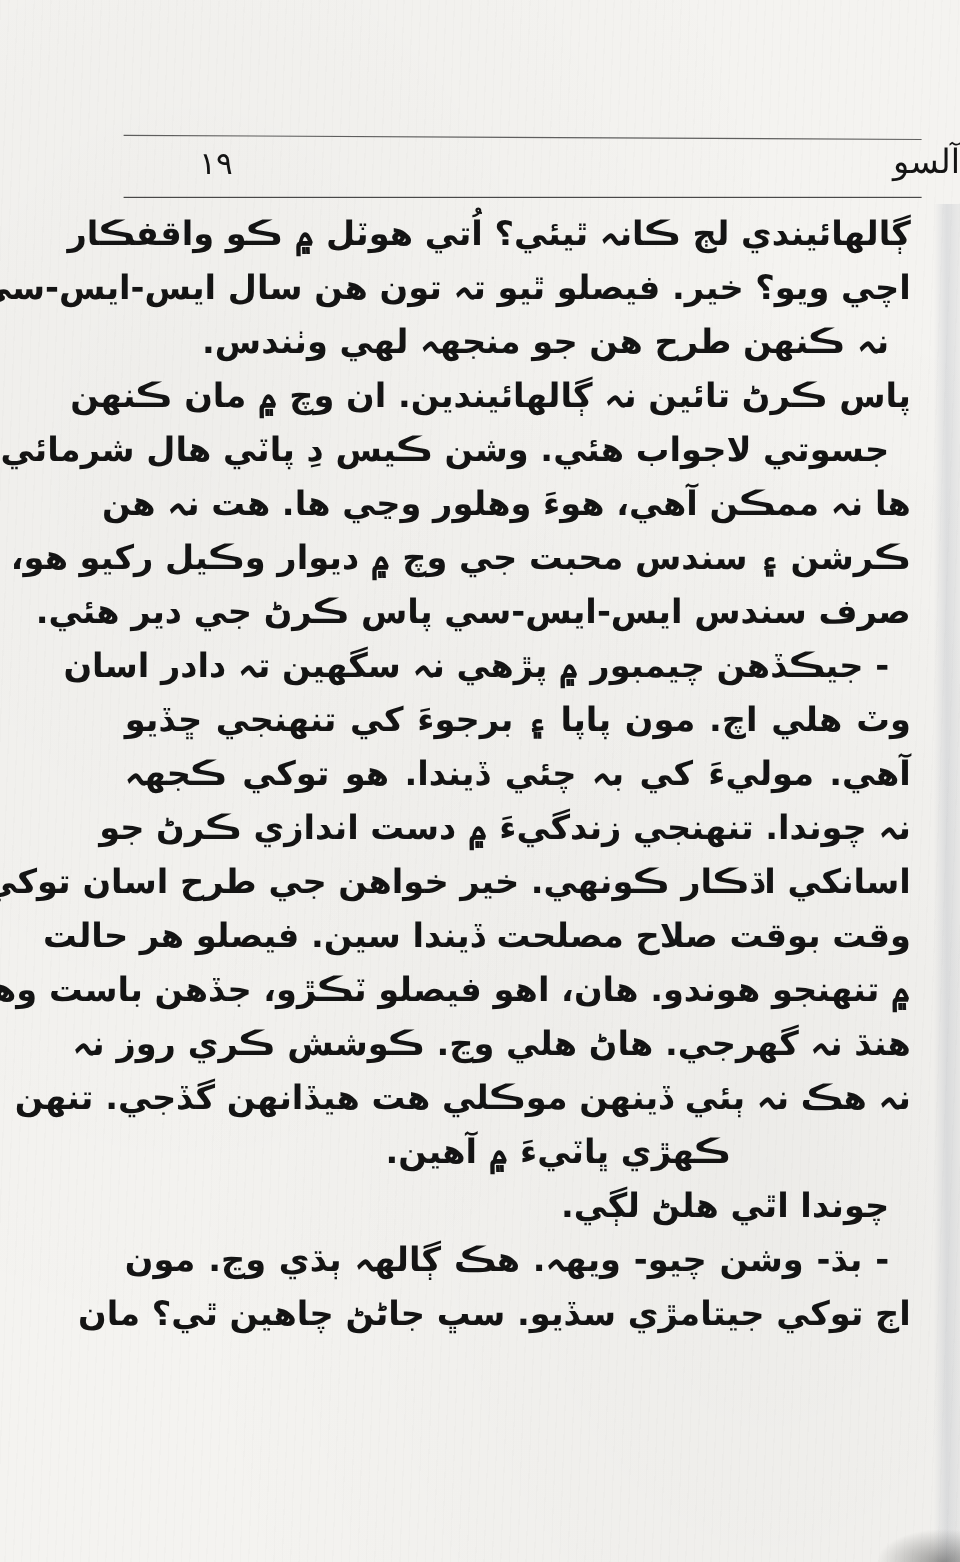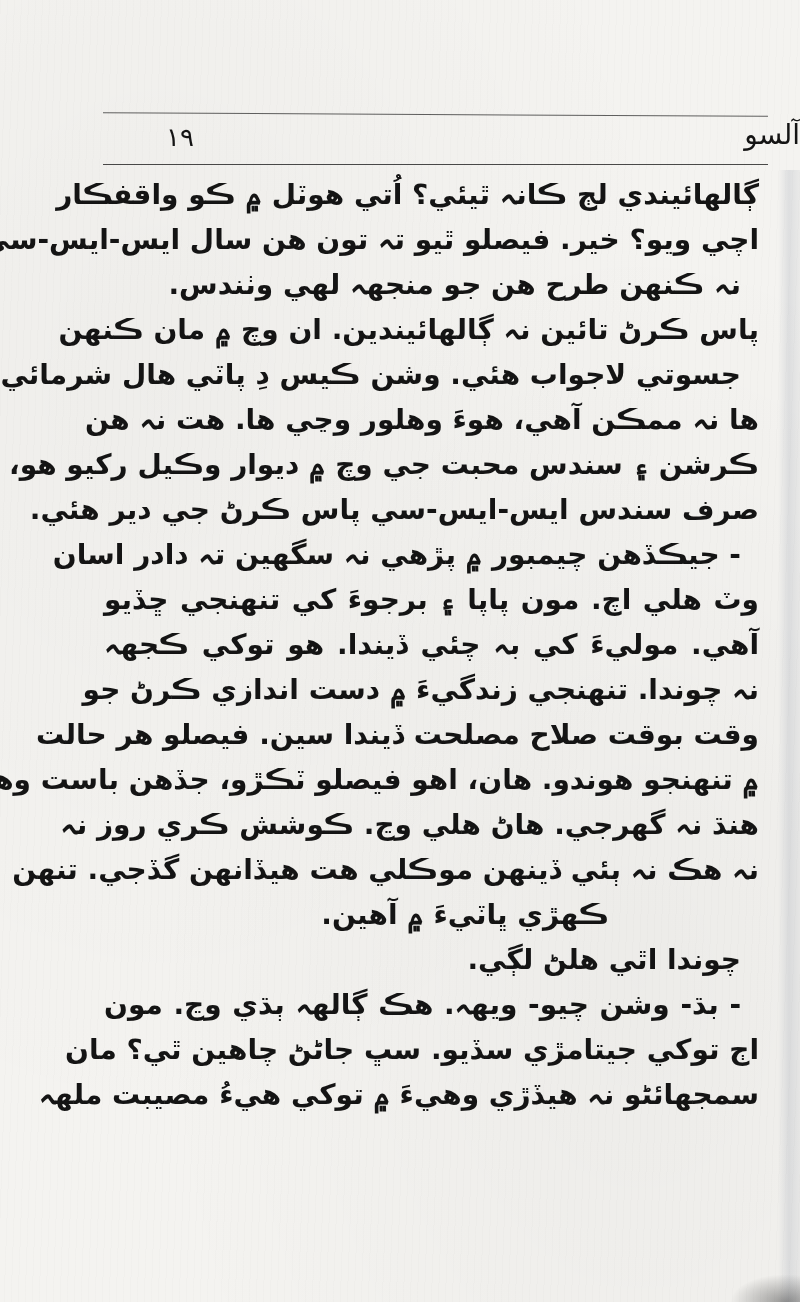--- a/index.html
+++ b/index.html
@@ -125,22 +125,22 @@
   <span class="line short indent">نہ ڪنهن طرح هن جو منجهہ لهي وٺندس.</span>
   <span class="line">پاس ڪرڻ تائين نہ ڳالهائيندين. ان وچ ۾ مان ڪنهن</span>
   <span class="line indent">جسوتي لاجواب هئي. وشن ڪيس دِ پاٽي هال شرمائي</span>
   <span class="line">ها نہ ممڪن آهي، هوءَ وهلور وڃي ها. هت نہ هن</span>
   <span class="line">ڪرشن ۽ سندس محبت جي وچ ۾ ديوار وڪيل رکيو هو،</span>
   <span class="line short">صرف سندس ايس-ايس-سي پاس ڪرڻ جي دير هئي.</span>
   <span class="line indent">- جيڪڏهن چيمبور ۾ پڙهي نہ سگهين تہ دادر اسان</span>
   <span class="line">وٽ هلي اچ. مون پاپا ۽ برجوءَ کي تنهنجي ڇڏيو</span>
   <span class="line">آهي. موليءَ کي بہ چئي ڏيندا. هو توکي ڪجهہ</span>
   <span class="line">نہ چوندا. تنهنجي زندگيءَ ۾ دست اندازي ڪرڻ جو</span>
+  <span class="line">اسانکي اڌڪار ڪونهي. خير خواهن جي طرح اسان توکي</span>
   <span class="line">وقت بوقت صلاح مصلحت ڏيندا سين. فيصلو هر حالت</span>
   <span class="line">۾ تنهنجو هوندو. هان، اهو فيصلو ٽڪڙو، جڏهن باست وهيٺو</span>
   <span class="line">هنڌ نہ گهرجي. هاڻ هلي وڃ. ڪوشش ڪري روز نہ</span>
   <span class="line">نہ هڪ نہ ٻئي ڏينهن موڪلي هت هيڏانهن گڏجي. تنهن</span>
   <span class="line center-short">ڪهڙي ڀاٽيءَ ۾ آهين.</span>
   <span class="line short indent">چوندا اٿي هلڻ لڳي.</span>
   <span class="line indent">- بڌ- وشن چيو- ويهہ. هڪ ڳالهہ ٻڌي وڃ. مون</span>
   <span class="line">اڄ توکي جيتامڙي سڏيو. سڀ جاڻڻ چاهين ٿي؟ مان</span>
-  <span class="line">سمجهائڻو نہ هيڏڙي وهيءَ ۾ توکي هيءُ مصيبت ملهہ</span>
 </div>
 
 </body></html>

